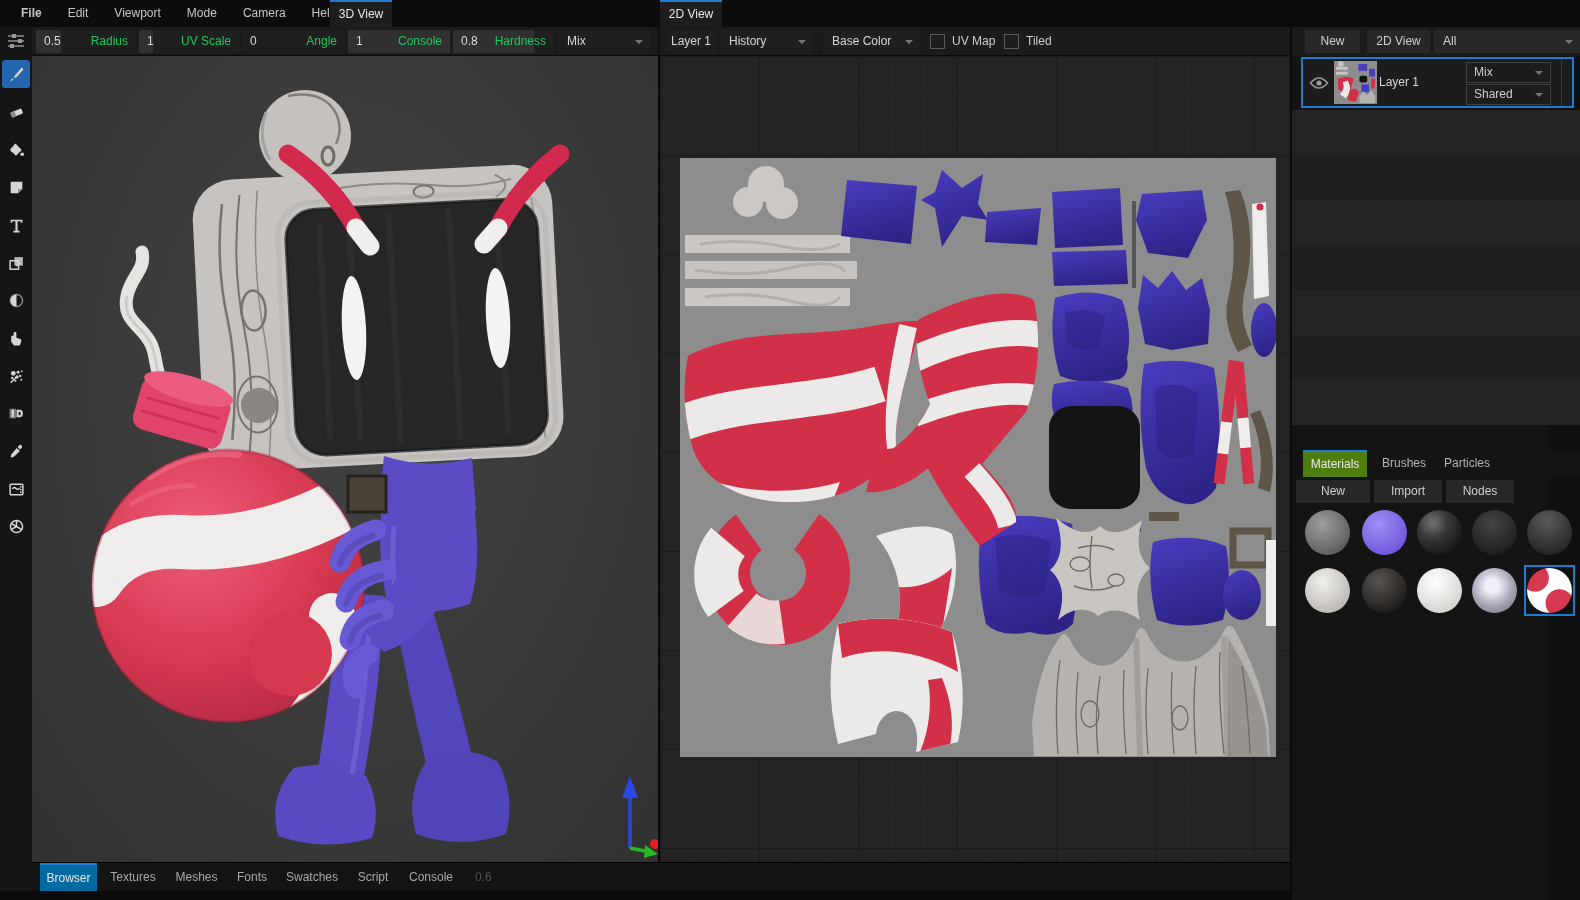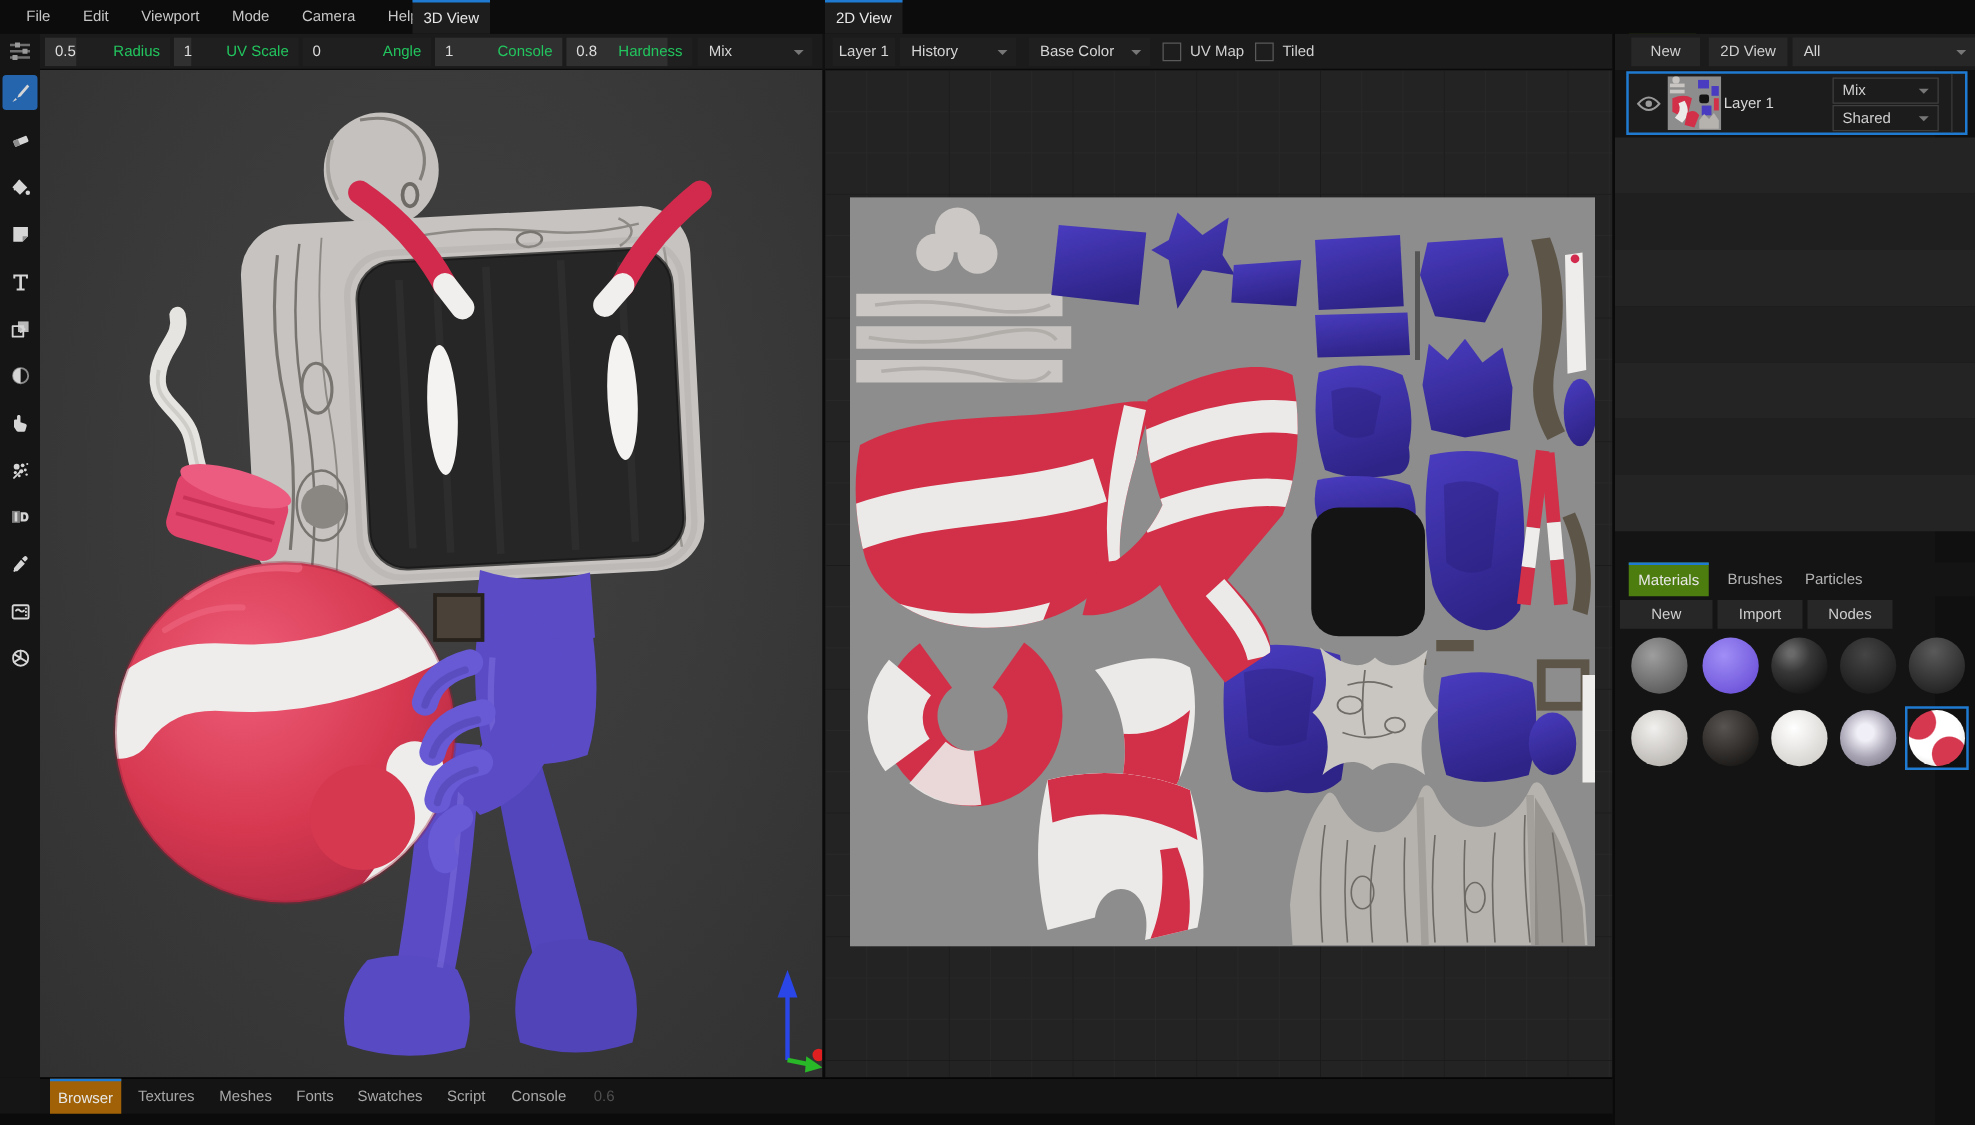--- a/index.html
+++ b/index.html
@@ -8,21 +8,21 @@
     --txt:#c9c9c9; --txt-dim:#8f8f8f; --txt-bright:#e8e8e8;
   }
   *{margin:0;padding:0;box-sizing:border-box;font-family:"Liberation Sans",sans-serif;}
   html,body{width:1580px;height:900px;overflow:hidden;background:#101010;}
   #app{position:relative;width:1580px;height:900px;font-size:12px;color:var(--txt);}
   .abs{position:absolute;}
 
   
   #menubar{left:0;top:0;width:1580px;height:27px;background:var(--bar);display:flex;align-items:center;z-index:5;}
   .menu-item{padding:0 13px;line-height:27px;color:#c6c6c6;cursor:default;}
-  .menu-item:first-child{margin-left:8px;}
+  .menu-item:first-child{margin-left:8px;font-weight:bold;}
   .vtab{position:absolute;top:0;height:27px;line-height:26px;text-align:center;color:#b4b4b4;}
   .vtab.active{background:#1d1d1d;border-top:2px solid var(--accent);color:var(--txt-bright);line-height:24px;}
 
   
   #sliders-corner{left:0;top:27px;width:32px;height:29px;background:#151515;}
   #brush-toolbar{left:32px;top:27px;width:626px;height:29px;background:var(--tool);border-bottom:1px solid #0a0a0a;}
   .numfield{position:absolute;top:3px;height:23px;background:var(--box);overflow:hidden;}
   .numfield .fill{position:absolute;left:0;top:0;bottom:0;background:var(--boxfill);}
   .numfield .val{position:absolute;left:8px;top:0;line-height:23px;color:#dedede;}
   .numfield .lbl{position:absolute;right:8px;top:0;line-height:23px;color:#22c55e;}
@@ -80,21 +80,21 @@
       radial-gradient(circle at 72% 78%,#d63850 0 28%,transparent 30%),
       radial-gradient(circle at 18% 22%,#d63850 0 26%,transparent 28%),
       radial-gradient(circle at 42% 38%,#ffffff 0 55%,#d5d2cf 95%);}
   .sph-slot{position:absolute;width:45px;height:45px;}
   .sph-slot.selected{outline:2px solid var(--accent);outline-offset:1px;}
 
   
   #bottom-left-corner{left:0;top:862px;width:32px;height:29px;background:#151515;}
   #bottom-bar{left:32px;top:862px;width:1258px;height:29px;background:var(--panel);border-top:1px solid #000;}
   .btab{position:absolute;top:0;height:29px;line-height:28px;text-align:center;color:#a8a8a8;}
-  .btab.active{background:#a16207;border-top:2px solid var(--accent);color:var(--txt-bright);line-height:26px;}
+  .btab.active{background:#0369a1;border-top:2px solid var(--accent);color:var(--txt-bright);line-height:26px;}
   #version{position:absolute;top:0;line-height:29px;color:#4f4f4f;}
   #bottom-strip{left:0;top:891px;width:1290px;height:9px;background:#0b0b0b;}
 </style>
 </head>
 <body>
 
 <div id="app">
 
   <div id="menubar" class="abs">
     <span class="menu-item">File</span>

